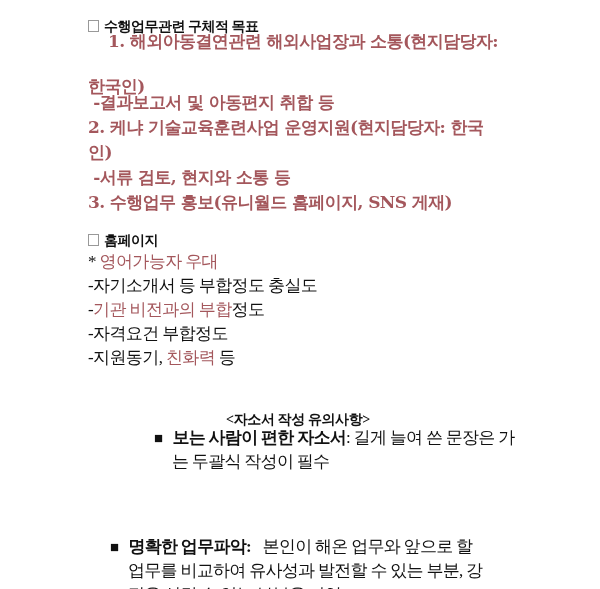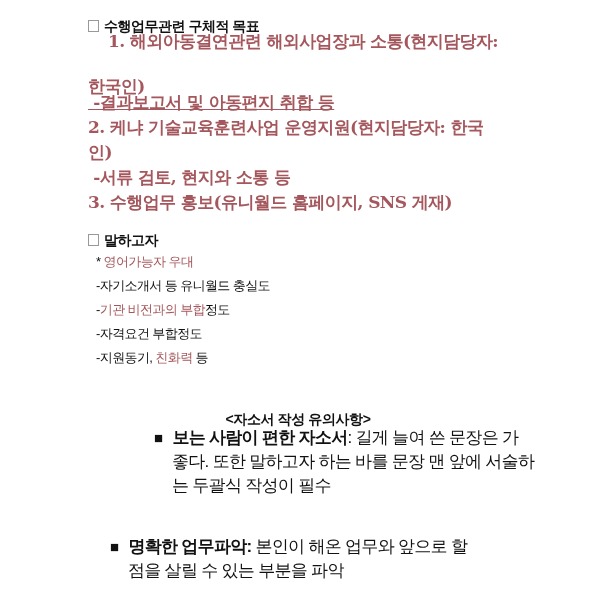--- a/index.html
+++ b/index.html
@@ -1,74 +1,74 @@
 <!DOCTYPE html>
 <html><head>
   <meta charset="utf-8">
   <style>
     html, body { margin:0; padding:0; background:#ffffff; }
     body { width:600px; height:589px; overflow:hidden; position:relative; }
     .page { position:absolute; left:88px; top:0; width:440px; }
-    .sans { font-family: Liberation Sans, sans-serif; }
+    .sans { font-family: Liberation Serif, serif; }
     .serif { font-family: "DejaVu Serif", "Liberation Serif", serif; }
     .heading { position:absolute; left:0; font-size:14px; font-weight:bold; color:#111; white-space:nowrap; letter-spacing:-0.5px; }
     .box { display:inline-block; width:9px; height:10px; border:1px solid #999; margin-right:5px; vertical-align:-1px; }
     .red { color:#a4575c; }
     .goal { position:absolute; left:0; font-size:17px; font-weight:bold; line-height:26px; letter-spacing:-0.6px; white-space:nowrap; }
-    .crit { position:absolute; left:8px; font-size:13px; line-height:24px; color:#111; white-space:nowrap; letter-spacing:-0.6px; }
+    .crit { position:absolute; left:0; font-size:17px; line-height:24px; color:#111; white-space:nowrap; letter-spacing:-0.6px; }
     .notes-title { position:absolute; left:0; width:420px; text-align:center; top:396px; font-size:14px; font-weight:bold; color:#111; letter-spacing:-0.4px;margin-top:15px; }
     .note { position:absolute; left:22px; width:420px; font-size:17px; line-height:24px; color:#111; letter-spacing:-0.7px; }
     .note .bullet { font-size:15px; margin-right:10px; }
     .note .l { white-space:nowrap; }
     .note .indent { padding-left:18px; }
     b { font-weight:bold; }
   </style>
 </head>
 <body>
 
 <div class="page">
 
   <div class="heading sans" style="top:18px;">
     <span class="box"></span><span>수행업무관련 구체적 목표</span>
   </div>
 
   <div class="goal serif red" style="top:28px;margin-left:20px;">1.  해외아동결연관련  해외사업장과  소통(현지담당자:</div>
   <div class="goal serif red" style="top:73px;">한국인)</div>
-  <div class="goal serif red" style="top:89px; white-space:pre;text-decoration:underline;"> -결과보고서 및 아동편지 취합 등</div>
+  <div class="goal serif red" style="top:89px; white-space:pre;"> -결과보고서 및 아동편지 취합 등</div>
   <div class="goal serif red" style="top:114px;">2.  케냐 기술교육훈련사업  운영지원(현지담당자:  한국</div>
   <div class="goal serif red" style="top:139px;">인)</div>
   <div class="goal serif red" style="top:164px; white-space:pre;"> -서류 검토, 현지와 소통 등</div>
   <div class="goal serif red" style="top:189px;">3. 수행업무 홍보(유니월드 홈페이지, SNS 게재)</div>
 
   <div class="heading sans" style="top:232px;">
-    <span class="box"></span><span>말하고자</span>
+    <span class="box"></span><span>홈페이지</span>
   </div>
 
   <div class="crit sans" style="top:250px;">
     <span style="white-space:pre;">* </span><span class="red">영어가능자 우대</span>
   </div>
   <div class="crit sans" style="top:274px;">
-    <span>-자기소개서 등 유니월드 충실도</span>
+    <span>-자기소개서 등 부합정도 충실도</span>
   </div>
   <div class="crit sans" style="top:298px;">
     <span>-</span><span class="red">기관 비전과의 부합</span><span>정도</span>
   </div>
   <div class="crit sans" style="top:322px;">
     <span>-자격요건 부합정도</span>
   </div>
   <div class="crit sans" style="top:346px;">
     <span style="white-space:pre;">-지원동기, </span><span class="red">친화력</span><span style="white-space:pre;"> 등</span>
   </div>
 
   <div class="notes-title sans">&lt;자소서 작성 유의사항&gt;</div>
 
   <div class="note sans" style="top:426px;margin-left:44px;">
     <div class="l"><span class="bullet">■</span><b>보는 사람이 편한 자소서</b><span>: 길게 늘여 쓴 문장은 가</span></div>
-    <div class="l indent">좋다. 또한 말하고자 하는 바를 문장 맨 앞에 서술하</div>
     <div class="l indent">는 두괄식 작성이 필수</div>
   </div>
 
   <div class="note sans" style="top:535px;">
-    <div class="l"><span class="bullet">■</span><b>명확한 업무파악:</b><span style="white-space:pre;"> 본인이 해온 업무와 앞으로 할</span></div>
+    <div class="l"><span class="bullet">■</span><b>명확한 업무파악:</b><span style="white-space:pre;margin-left:8px;"> 본인이 해온 업무와 앞으로 할</span></div>
+    <div class="l indent">업무를 비교하여 유사성과 발전할 수 있는 부분, 강</div>
     <div class="l indent">점을 살릴 수 있는 부분을 파악</div>
   </div>
 
 </div>
 
 </body></html>

